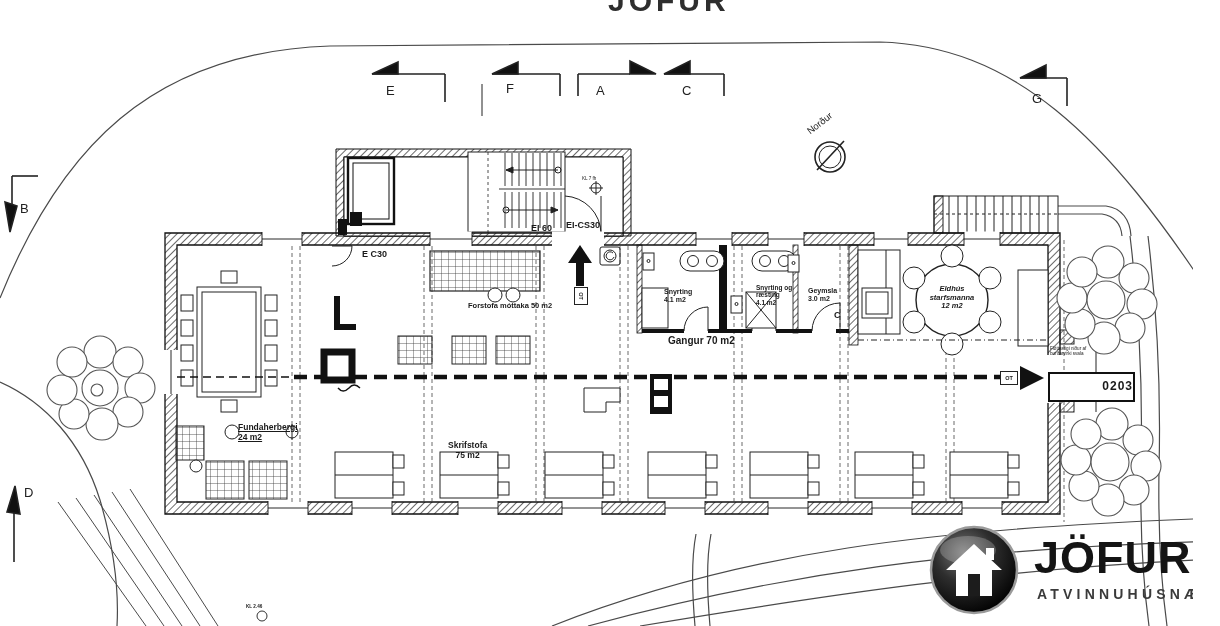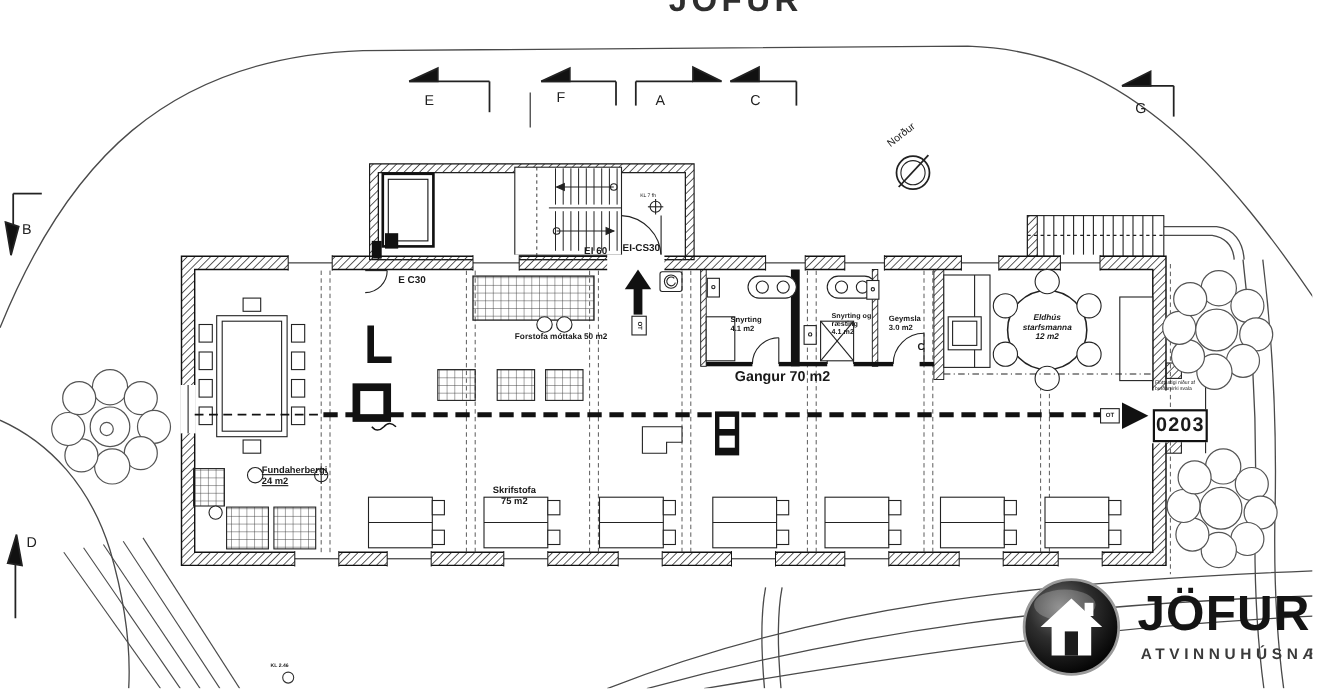--- a/index.html
+++ b/index.html
@@ -6,21 +6,21 @@
   #canvas{position:relative;width:1193px;height:626px;background:#fff;overflow:hidden;
           font-family:"Liberation Sans",sans-serif;color:#1a1a1a;}
   svg{position:absolute;left:0;top:0;}
   .lbl{position:absolute;white-space:nowrap;color:#1a1a1a;line-height:1.15;
        font-family:"Liberation Sans",sans-serif;}
   .b{font-weight:700;}
   .c{text-align:center;}
   .marker{font-size:13px;color:#222;}
   .tiny{font-size:5px;transform:scale(.92);transform-origin:left top;}
   .roomnum{position:absolute;border:2px solid #111;background:#fff;font-weight:700;
-           font-size:18px;letter-spacing:1px;text-align:center;line-height:24px;}
+           font-size:12px;letter-spacing:1px;text-align:right;line-height:24px;padding-left:37px;}
   .otbox{position:absolute;border:1px solid #222;font-size:5.5px;font-weight:700;
          text-align:center;background:#fff;}
   .watermark{position:absolute;font-weight:700;color:#2e2e2e;letter-spacing:4px;}
   #logo{position:absolute;left:928px;top:520px;width:292px;height:104px;}
   #logo .brand{position:absolute;left:106px;top:12px;font-size:45px;font-weight:800;
                letter-spacing:1px;color:#141414;}
   #logo .sub{position:absolute;left:109px;top:66px;font-size:14px;font-weight:600;
              letter-spacing:4.2px;color:#3a3a3a;}
 </style>
 </head>
@@ -489,21 +489,21 @@
 <div class="lbl b" style="left:238px;top:423px;font-size:8.5px;text-decoration:underline;">
   <div>Fundaherbergi</div>
   <div>24 m2</div>
 </div>
 
 <div class="lbl b c" style="left:448px;top:441px;font-size:8.5px;">
   <div>Skrifstofa</div>
   <div>75 m2</div>
 </div>
 
-<div class="lbl b" style="left:668px;top:335px;font-size:13px;">Gangur 70 m2</div>
+<div class="lbl b" style="left:668px;top:335px;font-size:10px;">Gangur 70 m2</div>
 
 <div class="lbl b" style="left:664px;top:288px;font-size:7px;">
   <div>Snyrting</div>
   <div>4.1 m2</div>
 </div>
 
 <div class="lbl b" style="left:756px;top:284px;font-size:6.5px;">
   <div>Snyrting og</div>
   <div>ræsting</div>
   <div>4.1 m2</div>

